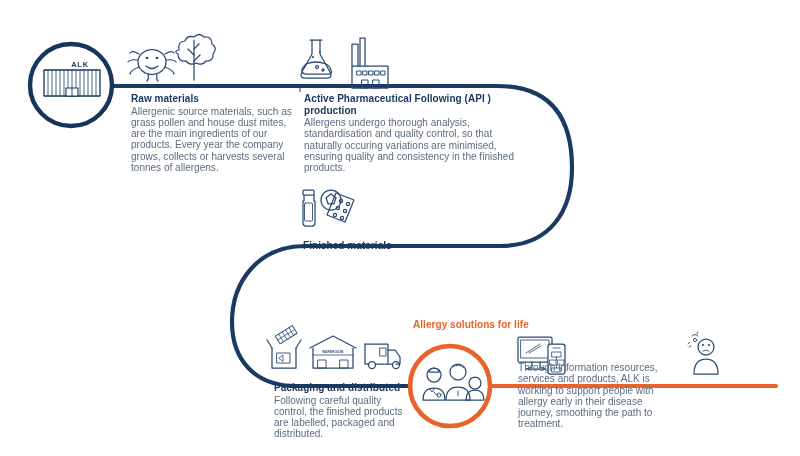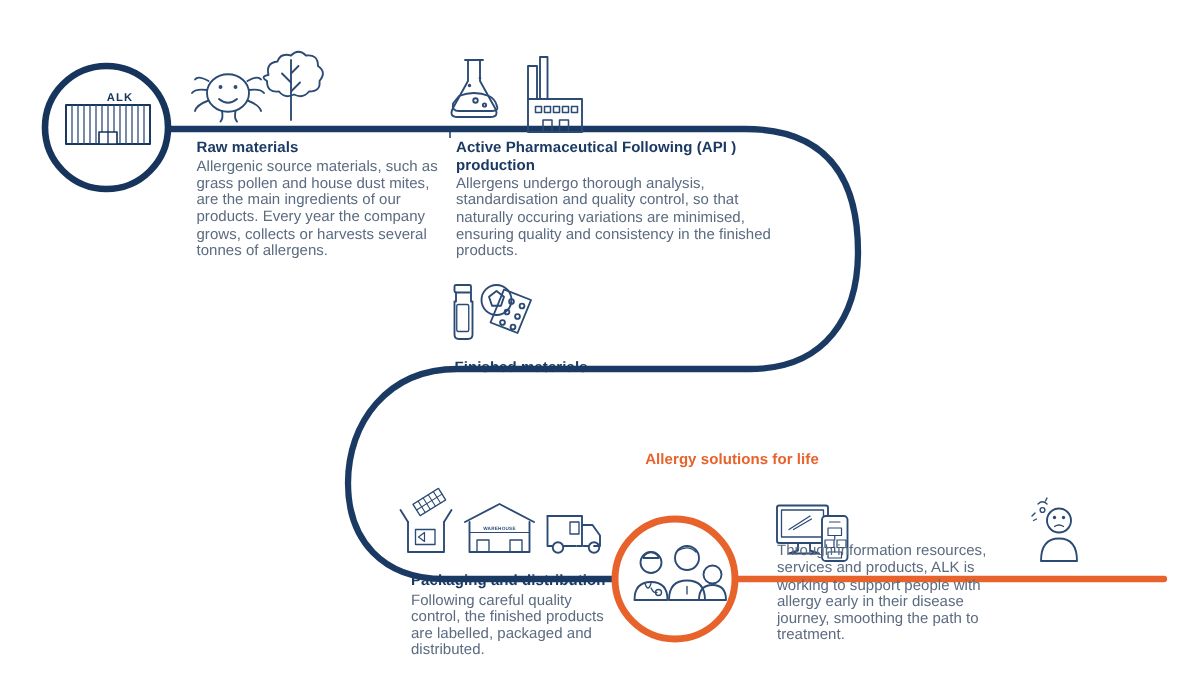--- a/index.html
+++ b/index.html
@@ -50,21 +50,21 @@
   }
   .txtblock.orange .ttl {
     color: #e8622b;
   }
 
   
   #blk-raw        { left: 131px; top: 93px;  width: 168px; }
   #blk-api        { left: 304px; top: 93px;  width: 210px; }
   #blk-finished   { left: 303px; top: 240px; width: 190px; }
   #blk-packaging  { left: 274px; top: 382px; width: 130px; }
-  #blk-allergy    { left: 413px; top: 301px; width: 150px; text-align: center; }
+  #blk-allergy    { left: 413px; top: 319px; width: 150px; }
   #blk-info       { left: 518px; top: 362px; width: 160px; }
   #blk-people     { left: 686px; top: 385px; width: 105px; }
 
   .alk-label {
     position: absolute;
     left: 44px;
     top: 60px;
     width: 72px;
     text-align: center;
     font-size: 7.5px;
@@ -316,21 +316,21 @@
   <div class="txtblock" id="blk-api">
     <p class="ttl">Active Pharmaceutical Following (API ) production</p>
     <p class="bdy">Allergens undergo thorough analysis, standardisation and quality control, so that naturally occuring variations are minimised, ensuring quality and consistency in the finished products.</p>
   </div>
 
   <div class="txtblock" id="blk-finished">
     <p class="ttl">Finished materials</p>
   </div>
 
   <div class="txtblock" id="blk-packaging">
-    <p class="ttl">Packaging and distribution</p>
+    <p class="ttl">Packaging and distributed</p>
     <p class="bdy">Following careful quality control, the finished products are labelled, packaged and distributed.</p>
   </div>
 
   <div class="txtblock orange" id="blk-allergy">
     <p class="ttl">Allergy solutions for life</p>
   </div>
 
   <div class="txtblock" id="blk-info">
     <p class="bdy">Through information resources, services and products, ALK is working to support people with allergy early in their disease journey, smoothing the path to treatment.</p>
   </div>

